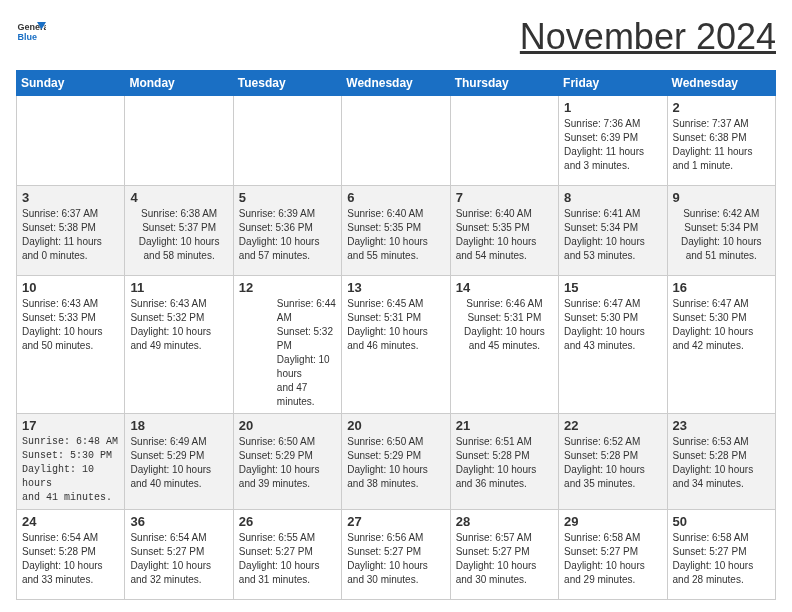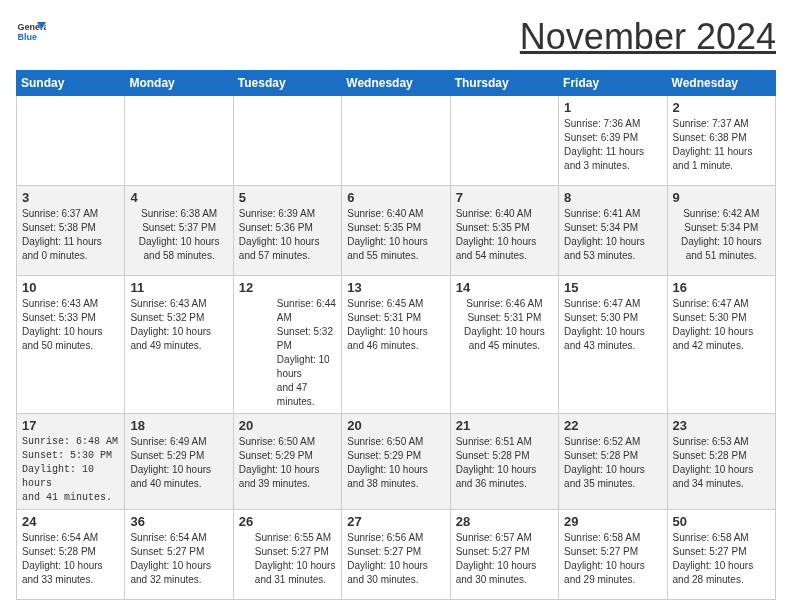--- a/index.html
+++ b/index.html
@@ -292,21 +292,21 @@
         </td>
         <td>
           <span class="day-num">36</span>
           <div class="day-info" style="white-space: pre-line;">Sunrise: 6:54 AM
 Sunset: 5:27 PM
 Daylight: 10 hours
 and 32 minutes.</div>
         </td>
         <td>
           <span class="day-num">26</span>
-          <div class="day-info" style="white-space: pre-line; margin-left: 16px;">Sunrise: 6:55 AM
+          <div class="day-info" style="white-space: pre-line;">Sunrise: 6:55 AM
 Sunset: 5:27 PM
 Daylight: 10 hours
 and 31 minutes.</div>
         </td>
         <td>
           <span class="day-num">27</span>
           <div class="day-info" style="white-space: pre-line;">Sunrise: 6:56 AM
 Sunset: 5:27 PM
 Daylight: 10 hours
 and 30 minutes.</div>

